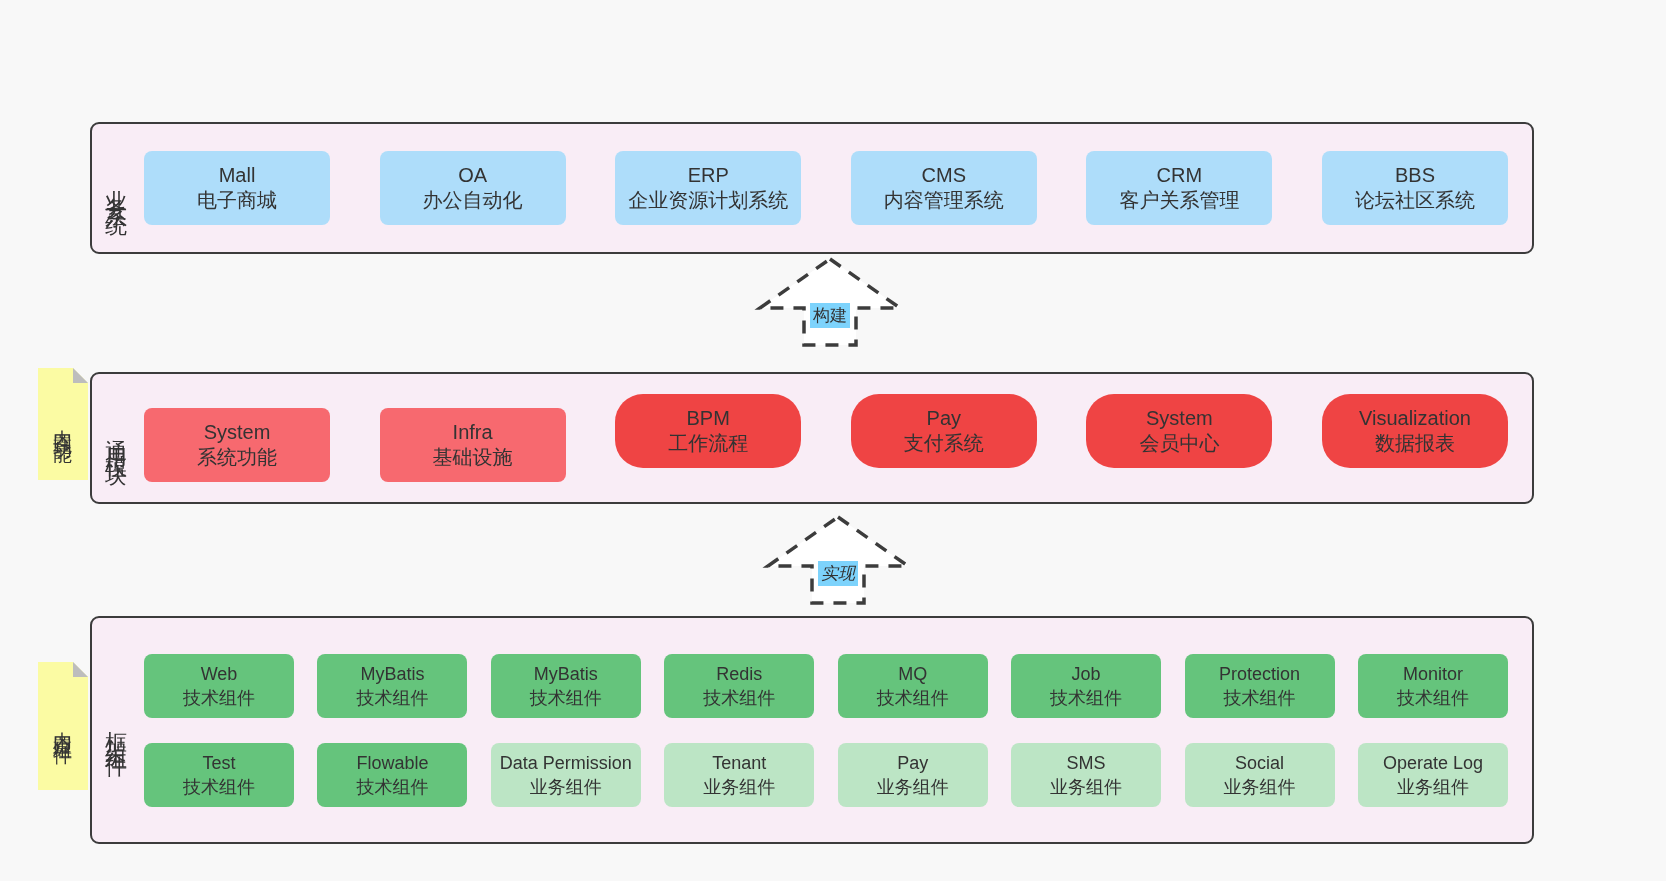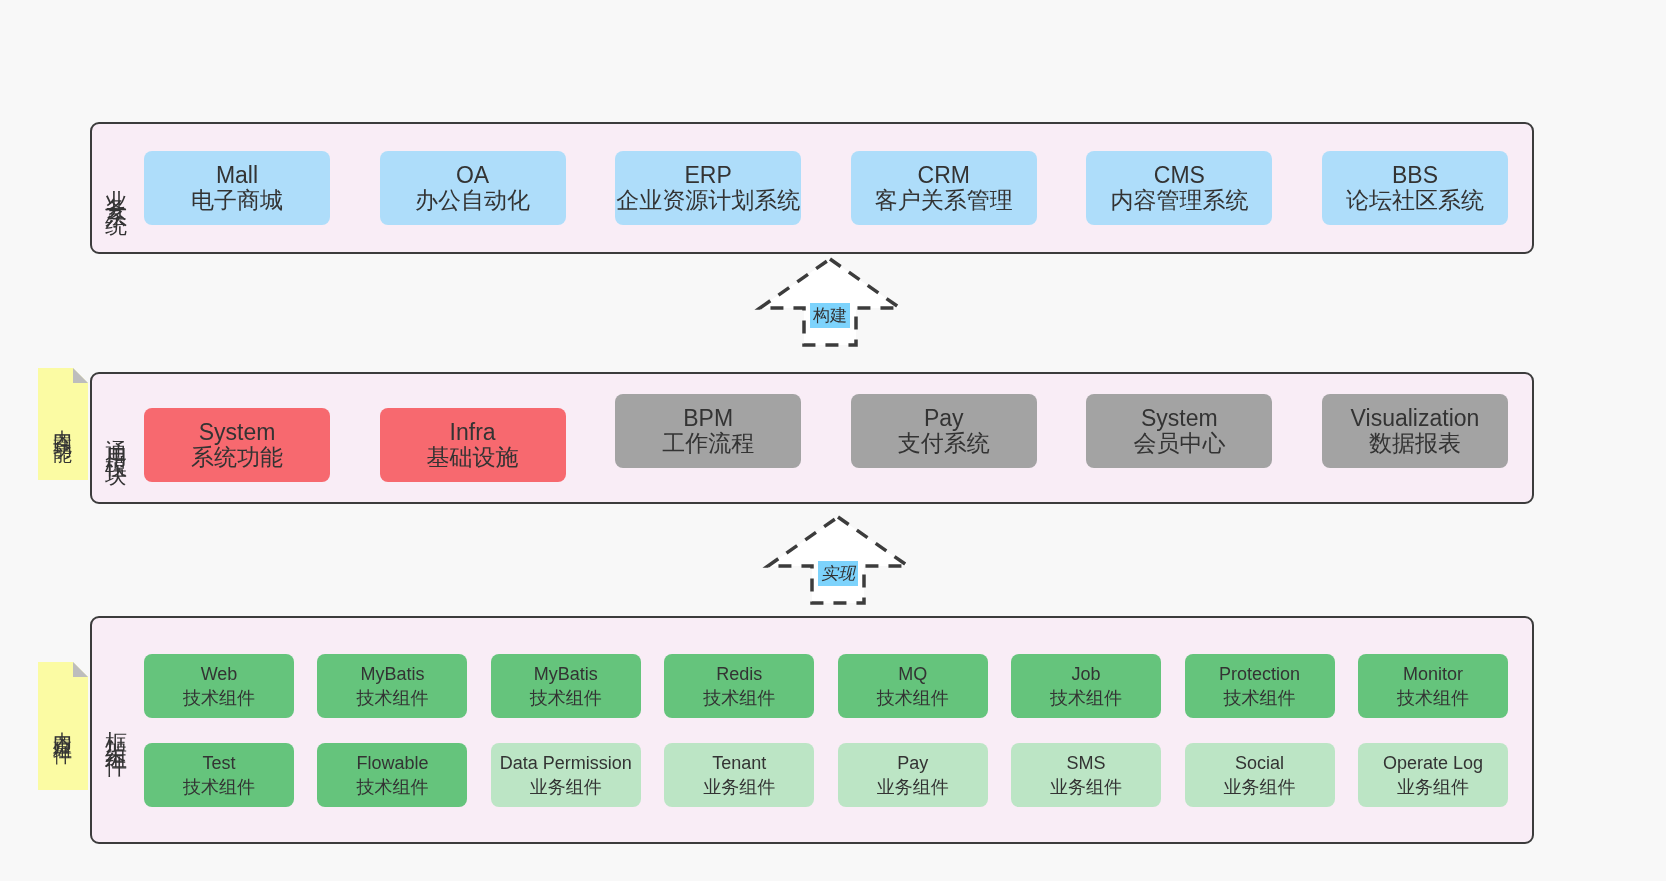--- a/index.html
+++ b/index.html
@@ -52,30 +52,30 @@
   }
   .box-row { display: flex; justify-content: space-between; }
 
   .box {
     border-radius: 8px;
     display: flex;
     flex-direction: column;
     align-items: center;
     justify-content: center;
     text-align: center;
-    font-size: 23px;
+    font-size: 20px;
     line-height: 25px;
     color: #333;
   }
   #band-0 .box, #band-1 .box { width: 186px; height: 74px; }
   #band-2 .box { width: 150px; height: 64px; font-size: 18px; line-height: 24px; }
 
   .v-blue        { background: #aeddfa; }
   .v-red         { background: #f7696f; margin-top: 14px; }
-  .v-pink        { background: #a3a3a3; }
+  .v-pink        { background: #ef4444; border-radius: 28px; }
   .v-green       { background: #65c47c; }
   .v-green-light { background: #bce5c5; justify-content: center; }
 
   
   .sticky {
     position: absolute;
     left: 38px;
     width: 50px;
     background: #fbfba3;
     display: flex;
@@ -155,26 +155,26 @@
           </div>
           <div class="box v-blue">
             <div class="box-title">OA</div>
             <div class="box-subtitle">办公自动化</div>
           </div>
           <div class="box v-blue">
             <div class="box-title">ERP</div>
             <div class="box-subtitle">企业资源计划系统</div>
           </div>
           <div class="box v-blue">
+            <div class="box-title">CMS</div>
+            <div class="box-subtitle">内容管理系统</div>
+          </div>
+          <div class="box v-blue">
             <div class="box-title">CRM</div>
             <div class="box-subtitle">客户关系管理</div>
-          </div>
-          <div class="box v-blue">
-            <div class="box-title">CMS</div>
-            <div class="box-subtitle">内容管理系统</div>
           </div>
           <div class="box v-blue">
             <div class="box-title">BBS</div>
             <div class="box-subtitle">论坛社区系统</div>
           </div>
         </div>
       </div>
   </section>
 
   <div class="arrow" id="arrow-0">

